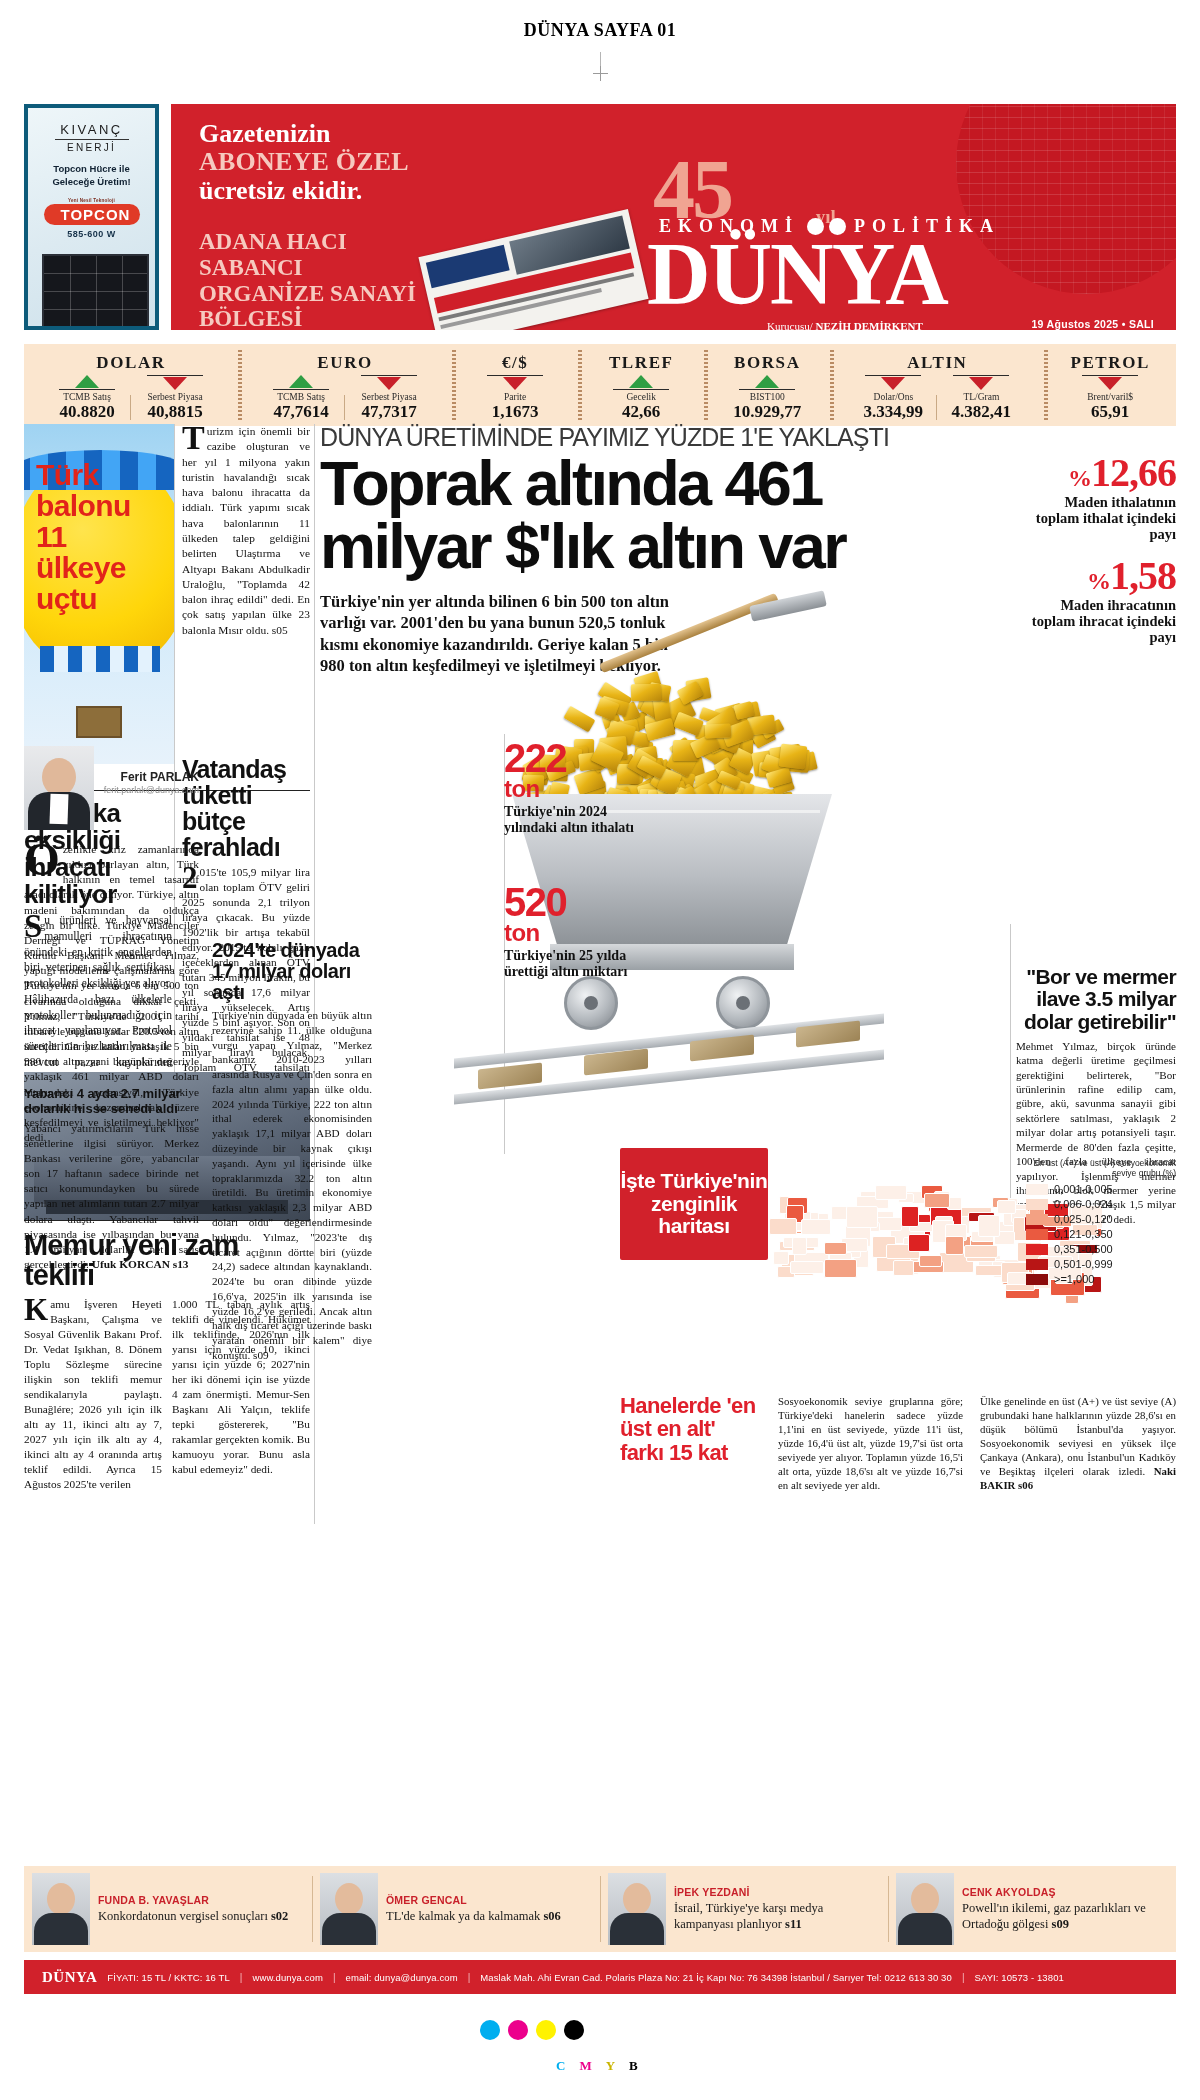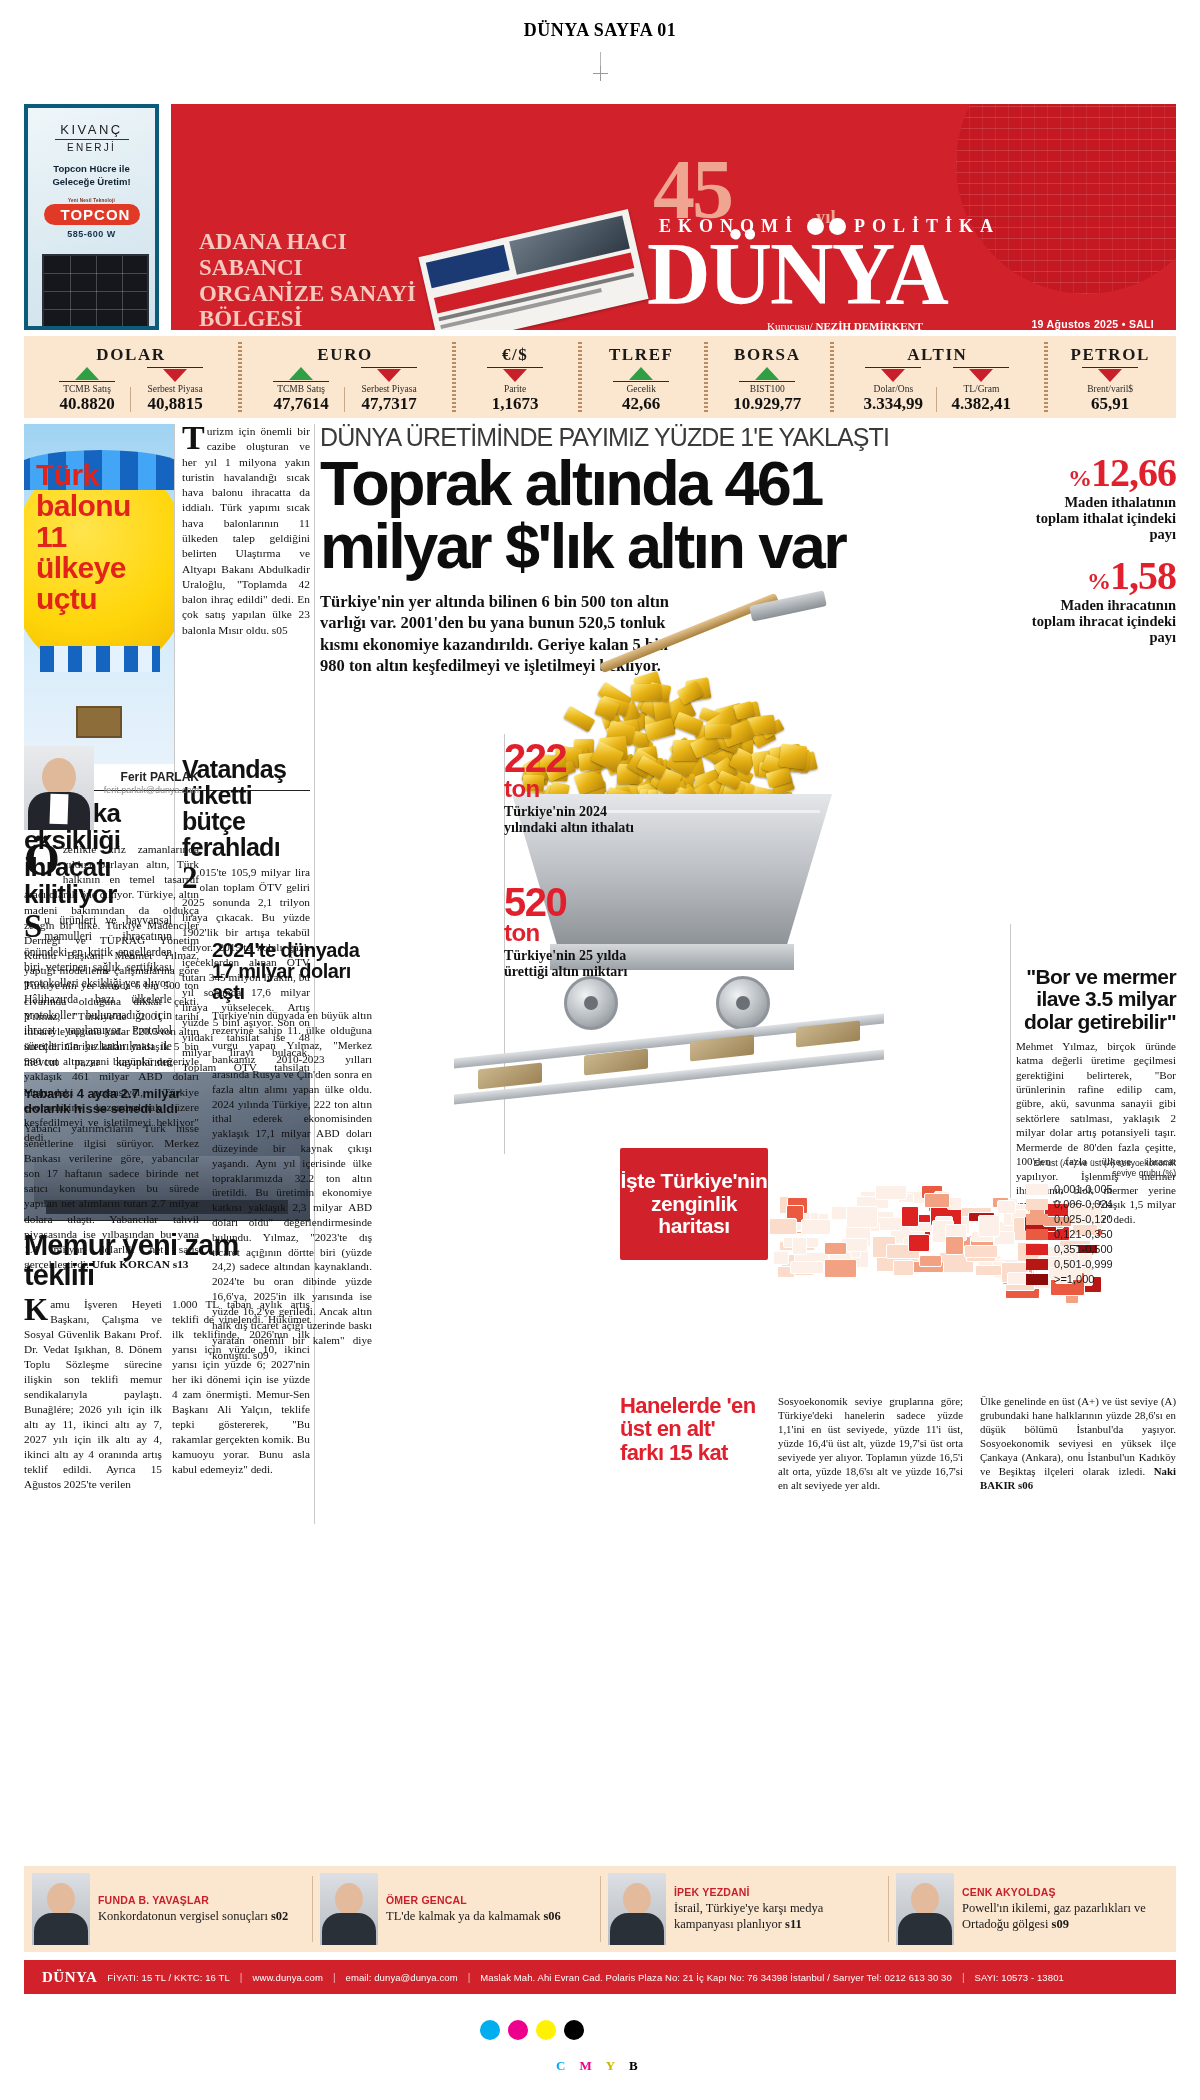--- a/index.html
+++ b/index.html
@@ -68,21 +68,21 @@
       font-size:18px; letter-spacing:7px; color:#ffffff; display:flex; align-items:center; gap:8px;}
   .ekopol .dots { display:inline-flex; gap:5px; }
   .ekopol .dots i { width:17px; height:17px; background:#fff; border-radius:50%; display:block;}
   .dunya-logo { position:absolute; left:476px; top:128px; font-family:"Liberation Serif", serif; font-weight:bold;
       font-size:88px; line-height:.95; letter-spacing:-2px; color:#ffffff; }
   .founder { position:absolute; left:596px; top:216px; font-size:11px; color:#fff; font-family:"Liberation Serif",serif;}
   .founder b{font-weight:bold;}
   .mast-date { position:absolute; right:22px; top:214px; font-size:10.5px; color:#fff; font-weight:bold; letter-spacing:.3px;}
 
   
-  .market { position:absolute; left:24px; top:336px; width:1152px; height:82px; background:#fbe6cf;
+  .market { position:absolute; left:24px; top:344px; width:1152px; height:82px; background:#fbe6cf;
       display:flex; }
   .mk { position:relative; flex:1 1 auto; display:flex; flex-direction:column; align-items:center;
       justify-content:center; padding-top:4px;}
   .mk + .mk:before { content:""; position:absolute; left:0; top:6px; bottom:6px; width:4px;
       background:repeating-linear-gradient(180deg,#b98b63 0 2px, transparent 2px 4px); }
   .mk-title { font-family:"Liberation Serif", serif; font-weight:bold; font-size:17px; letter-spacing:1.6px; color:#1a1a1a; }
   .mk-cols { display:flex; gap:14px; margin-top:2px; }
   .mk-col { display:flex; flex-direction:column; align-items:center; min-width:74px; position:relative;}
   .mk-col + .mk-col:before { content:""; position:absolute; left:-8px; top:20px; bottom:2px; width:1px; background:#c9a985;}
   .tri { width:0; height:0; border-left:12px solid transparent; border-right:12px solid transparent; }
@@ -315,20 +315,25 @@
           <i style="left:26px;top:0;width:1px;height:70px"></i>
           <i style="left:52px;top:0;width:1px;height:70px"></i>
           <i style="left:78px;top:0;width:1px;height:70px"></i>
         </div>
       </div>
     </div>
 
     <div class="mast-red">
       <div class="globe"></div>
 
+      <div class="mast-claim">
+        <div class="l1">Gazetenizin</div>
+        <div class="l2">ABONEYE ÖZEL</div>
+        <div class="l3">ücretsiz ekidir.</div>
+      </div>
       <div class="mast-claim2">ADANA HACI SABANCI ORGANİZE SANAYİ BÖLGESİ</div>
 
       <div class="paper-img">
         <div class="sheet"></div>
           <div class="blue"></div>
           <div class="ph"></div>
         <div class="redbar"></div>
           <div class="tx"></div>
           <div class="tx2"></div>
       </div>

